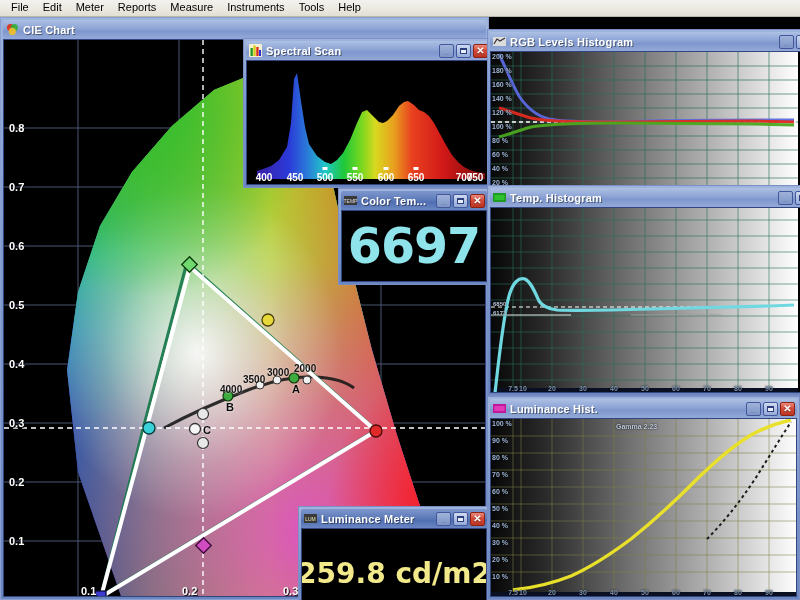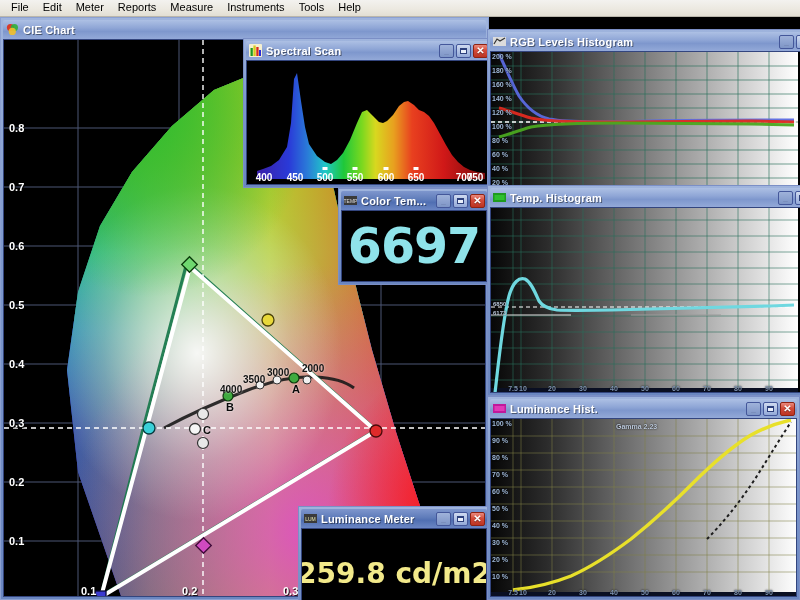--- a/index.html
+++ b/index.html
@@ -276,21 +276,21 @@
           <span class="cie-axis-label" style="left:5px;  top:495px;">0.1</span>
 
           <span class="cie-axis-label" style="left:77px;  top:545px;">0.1</span>
           <span class="cie-axis-label" style="left:178px; top:545px;">0.2</span>
           <span class="cie-axis-label" style="left:279px; top:545px;">0.3</span>
           <span class="cie-axis-label" style="left:380px; top:545px;">0.4</span>
 
           <span class="locus-label" style="left:216px; top:344px;">4000</span>
           <span class="locus-label" style="left:239px; top:334px;">3500</span>
           <span class="locus-label" style="left:263px; top:327px;">3000</span>
-          <span class="locus-label" style="left:298px; top:323px;">2000</span>
+          <span class="locus-label" style="left:290px; top:323px;">2000</span>
 
           <span class="ill-label" style="left:288px; top:343px;">A</span>
           <span class="ill-label" style="left:222px; top:361px;">B</span>
           <span class="ill-label" style="left:199px; top:384px;">C</span>
         </div>
       </div>
     </div>
   </div>
 
   <div class="win" id="spectral">

